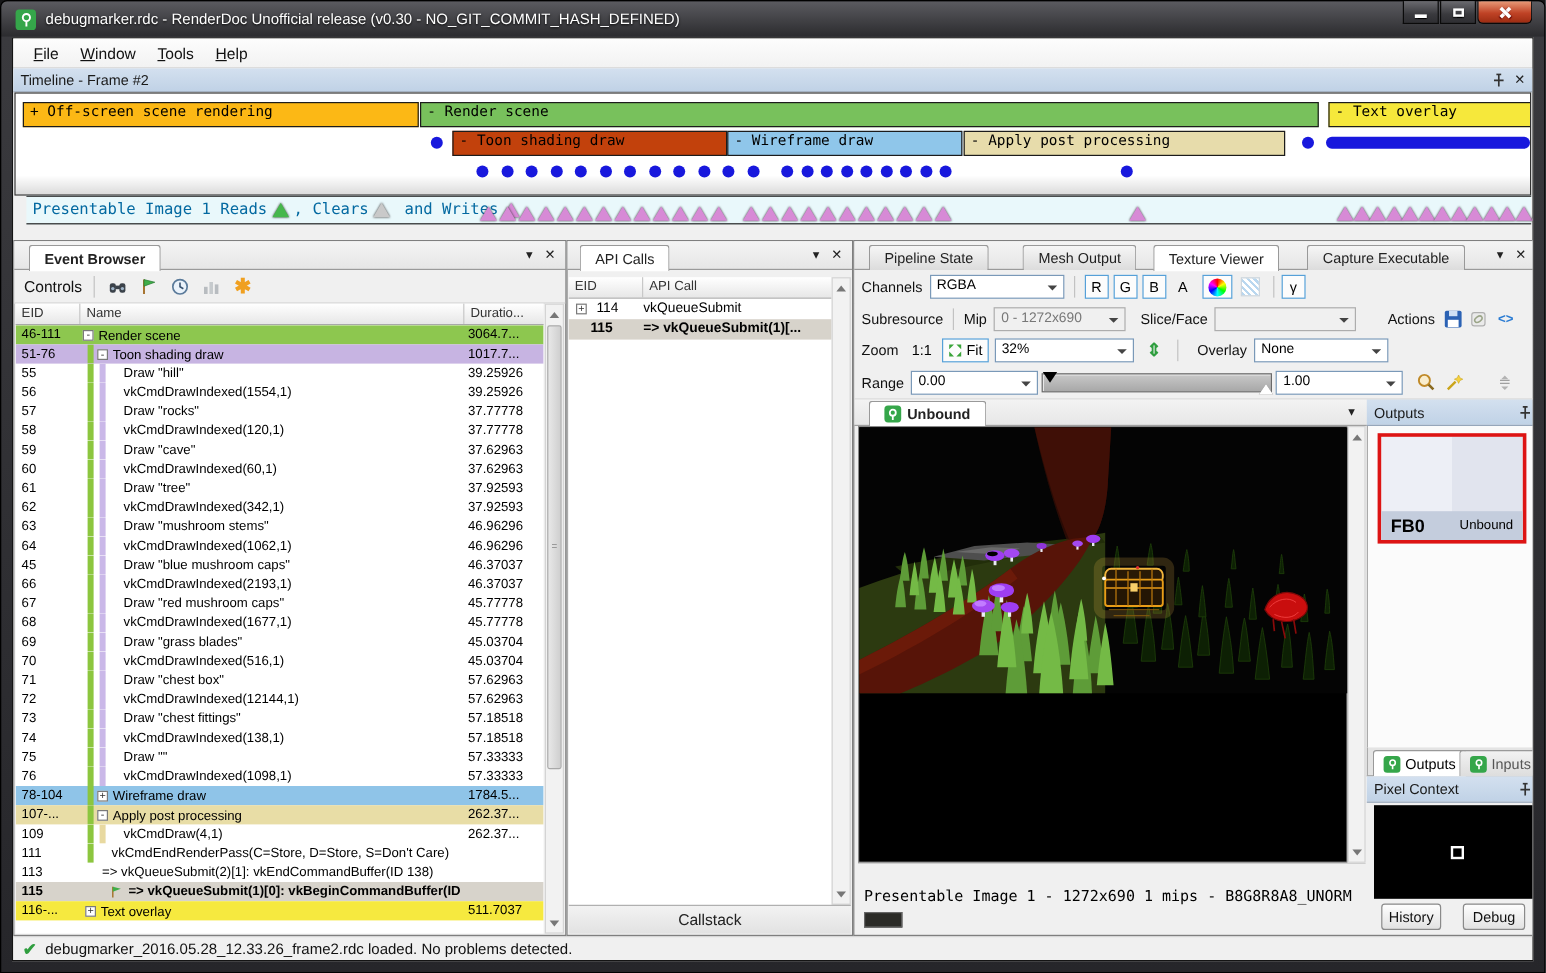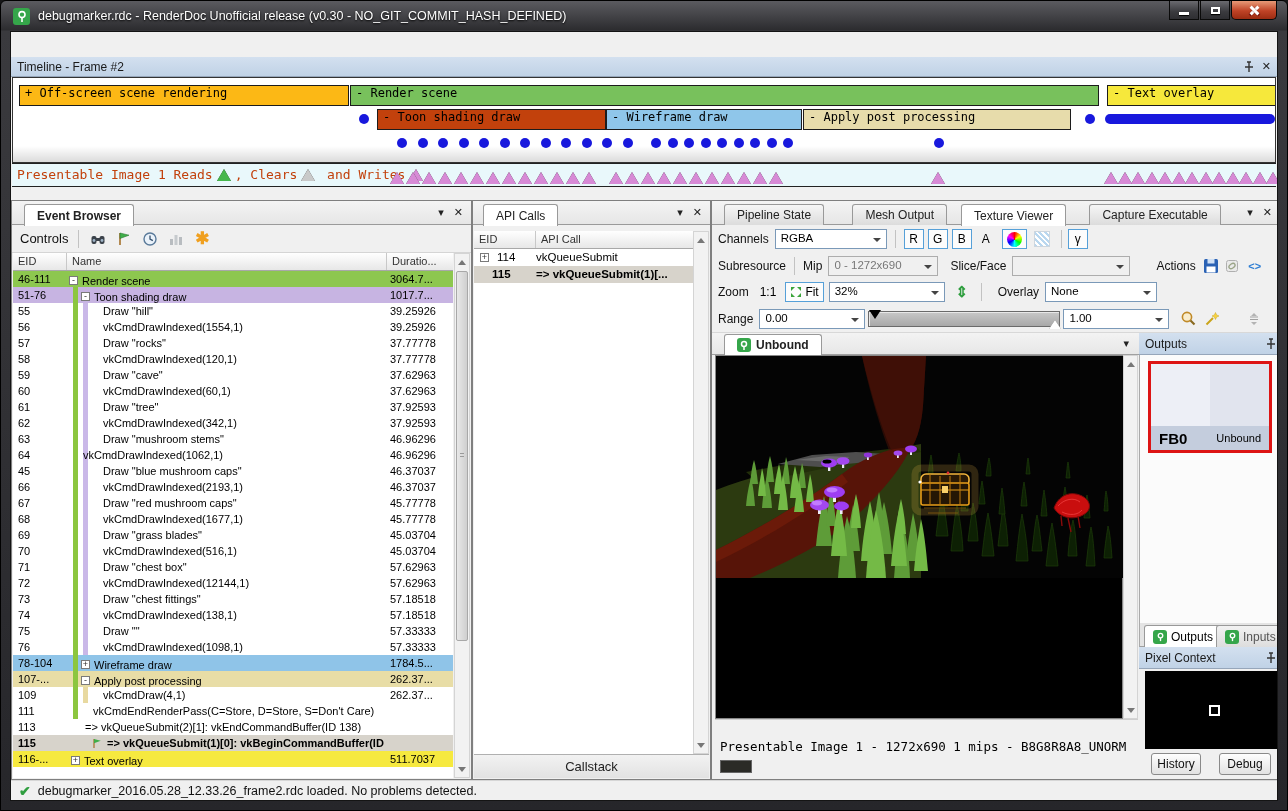--- a/index.html
+++ b/index.html
@@ -26,21 +26,21 @@
 .phead{background:linear-gradient(#d3e0ef,#c0d2e6);border-bottom:1px solid #96a6ba;color:#1a1a1a;font-size:12px;display:flex;align-items:center;padding:0 6px;position:relative}
 .phead .hicons{position:absolute;right:6px;top:0;bottom:0;display:flex;align-items:center;gap:8px;color:#222;font-size:11px}
 
 #tl-panel{position:absolute;left:0;top:25px;right:0;height:143px;background:#f0f0f0}
 #tl-head{position:absolute;left:0;top:0;right:0;height:20px}
 #tl-canvas{position:absolute;left:1px;top:20px;right:1px;height:86px;background:#fff;border:1px solid #333;overflow:hidden}
 #tl-canvas:after{content:"";position:absolute;left:0;right:0;bottom:0;height:16px;background:linear-gradient(rgba(0,0,0,0),rgba(0,0,0,.14))}
 .tl-bar{position:absolute;height:21px;line-height:18px;border:1px solid #1c1c1c;font:12px "DejaVu Sans Mono",monospace;padding-left:5px;white-space:nowrap;overflow:hidden;color:#000}
 .tl-dot{position:absolute;width:10px;height:10px;border-radius:50%}
 #tl-pill{position:absolute;border-radius:5px}
-#presentable{position:absolute;left:1px;top:106px;right:1px;height:24px;background:#e9f8fb;border-top:1px solid #222;border-bottom:1px solid #222;font:13px "DejaVu Sans Mono",monospace;color:#c2410c}
+#presentable{position:absolute;left:11px;top:106px;right:1px;height:24px;background:#e9f8fb;border-top:1px solid #222;border-bottom:1px solid #222;font:13px "DejaVu Sans Mono",monospace;color:#0369a1}
 #pres-text{position:absolute;left:5px;top:3px;display:flex;align-items:center;white-space:pre}
 .tri{width:0;height:0;border-left:7px solid transparent;border-right:7px solid transparent;border-bottom:12px solid var(--tri_pink);filter:drop-shadow(0 0 .7px #333)}
 .tri.abs{position:absolute;bottom:2px}
 .tri.inline{display:inline-block;margin:0 4px}
 
 #dock{position:absolute;left:0;top:168px;right:0;bottom:20px;background:#8f969e}
 .panel{position:absolute;top:0;bottom:0;background:#f0f0f0;border:1px solid #7f7f7f}
 .tabbar{position:absolute;left:0;right:0;top:0;height:24px;border-bottom:1px solid #9a9a9a;background:linear-gradient(#f4f4f4,#e6e6e6)}
 .tab{position:absolute;top:3px;height:21px;padding:0 12px;font-size:12px;color:#222;background:linear-gradient(#f6f6f6,#dcdcdc);border:1px solid #999;border-bottom:none;border-radius:3px 3px 0 0;display:flex;align-items:center;gap:5px}
 .tab.active{background:#fff;height:22px;z-index:2}
@@ -133,20 +133,26 @@
     <div class="winbtn">
         <div class="glyph-max"></div>
       </div>
     <div class="winbtn close">
         <div class="glyph-x"></div>
       </div>
   </div>
 
   <div id="content">
 
+    <div id="menubar">
+        <div class="menu-item"><u>F</u>ile</div>
+        <div class="menu-item"><u>W</u>indow</div>
+        <div class="menu-item"><u>T</u>ools</div>
+        <div class="menu-item"><u>H</u>elp</div>
+      </div>
 
     <div id="tl-panel">
       <div id="tl-head" class="phead">
         <span>Timeline - Frame #2</span>
         <span class="hicons">
           <svg class="pin-svg" width="10" height="12" viewBox="0 0 10 12">
               <path d="M3,1 h4 M5,1 v5 M1,6 h8 M5,6 v5" stroke="#333" stroke-width="1.4" fill="none"></path>
             </svg>
           <span>✕</span>
         </span>
@@ -352,21 +358,21 @@
             </div>
             <div class="erow">
               <div class="ecell-eid">63</div>
               <div class="ecell-name"><div class="tb tb-g"></div><div class="tb tb-p"></div><div class="ncontent" style="margin-left: 36px;">
                   <div class="lbl">Draw "mushroom stems"</div>
                 </div></div>
               <div class="ecell-dur">46.96296</div>
             </div>
             <div class="erow">
               <div class="ecell-eid">64</div>
-              <div class="ecell-name"><div class="tb tb-g"></div><div class="tb tb-p"></div><div class="ncontent" style="margin-left: 16px;">
+              <div class="ecell-name"><div class="tb tb-g"></div><div class="tb tb-p"></div><div class="ncontent" style="margin-left: 36px;">
                   <div class="lbl">vkCmdDrawIndexed(1062,1)</div>
                 </div></div>
               <div class="ecell-dur">46.96296</div>
             </div>
             <div class="erow">
               <div class="ecell-eid">45</div>
               <div class="ecell-name"><div class="tb tb-g"></div><div class="tb tb-p"></div><div class="ncontent" style="margin-left: 36px;">
                   <div class="lbl">Draw "blue mushroom caps"</div>
                 </div></div>
               <div class="ecell-dur">46.37037</div>

